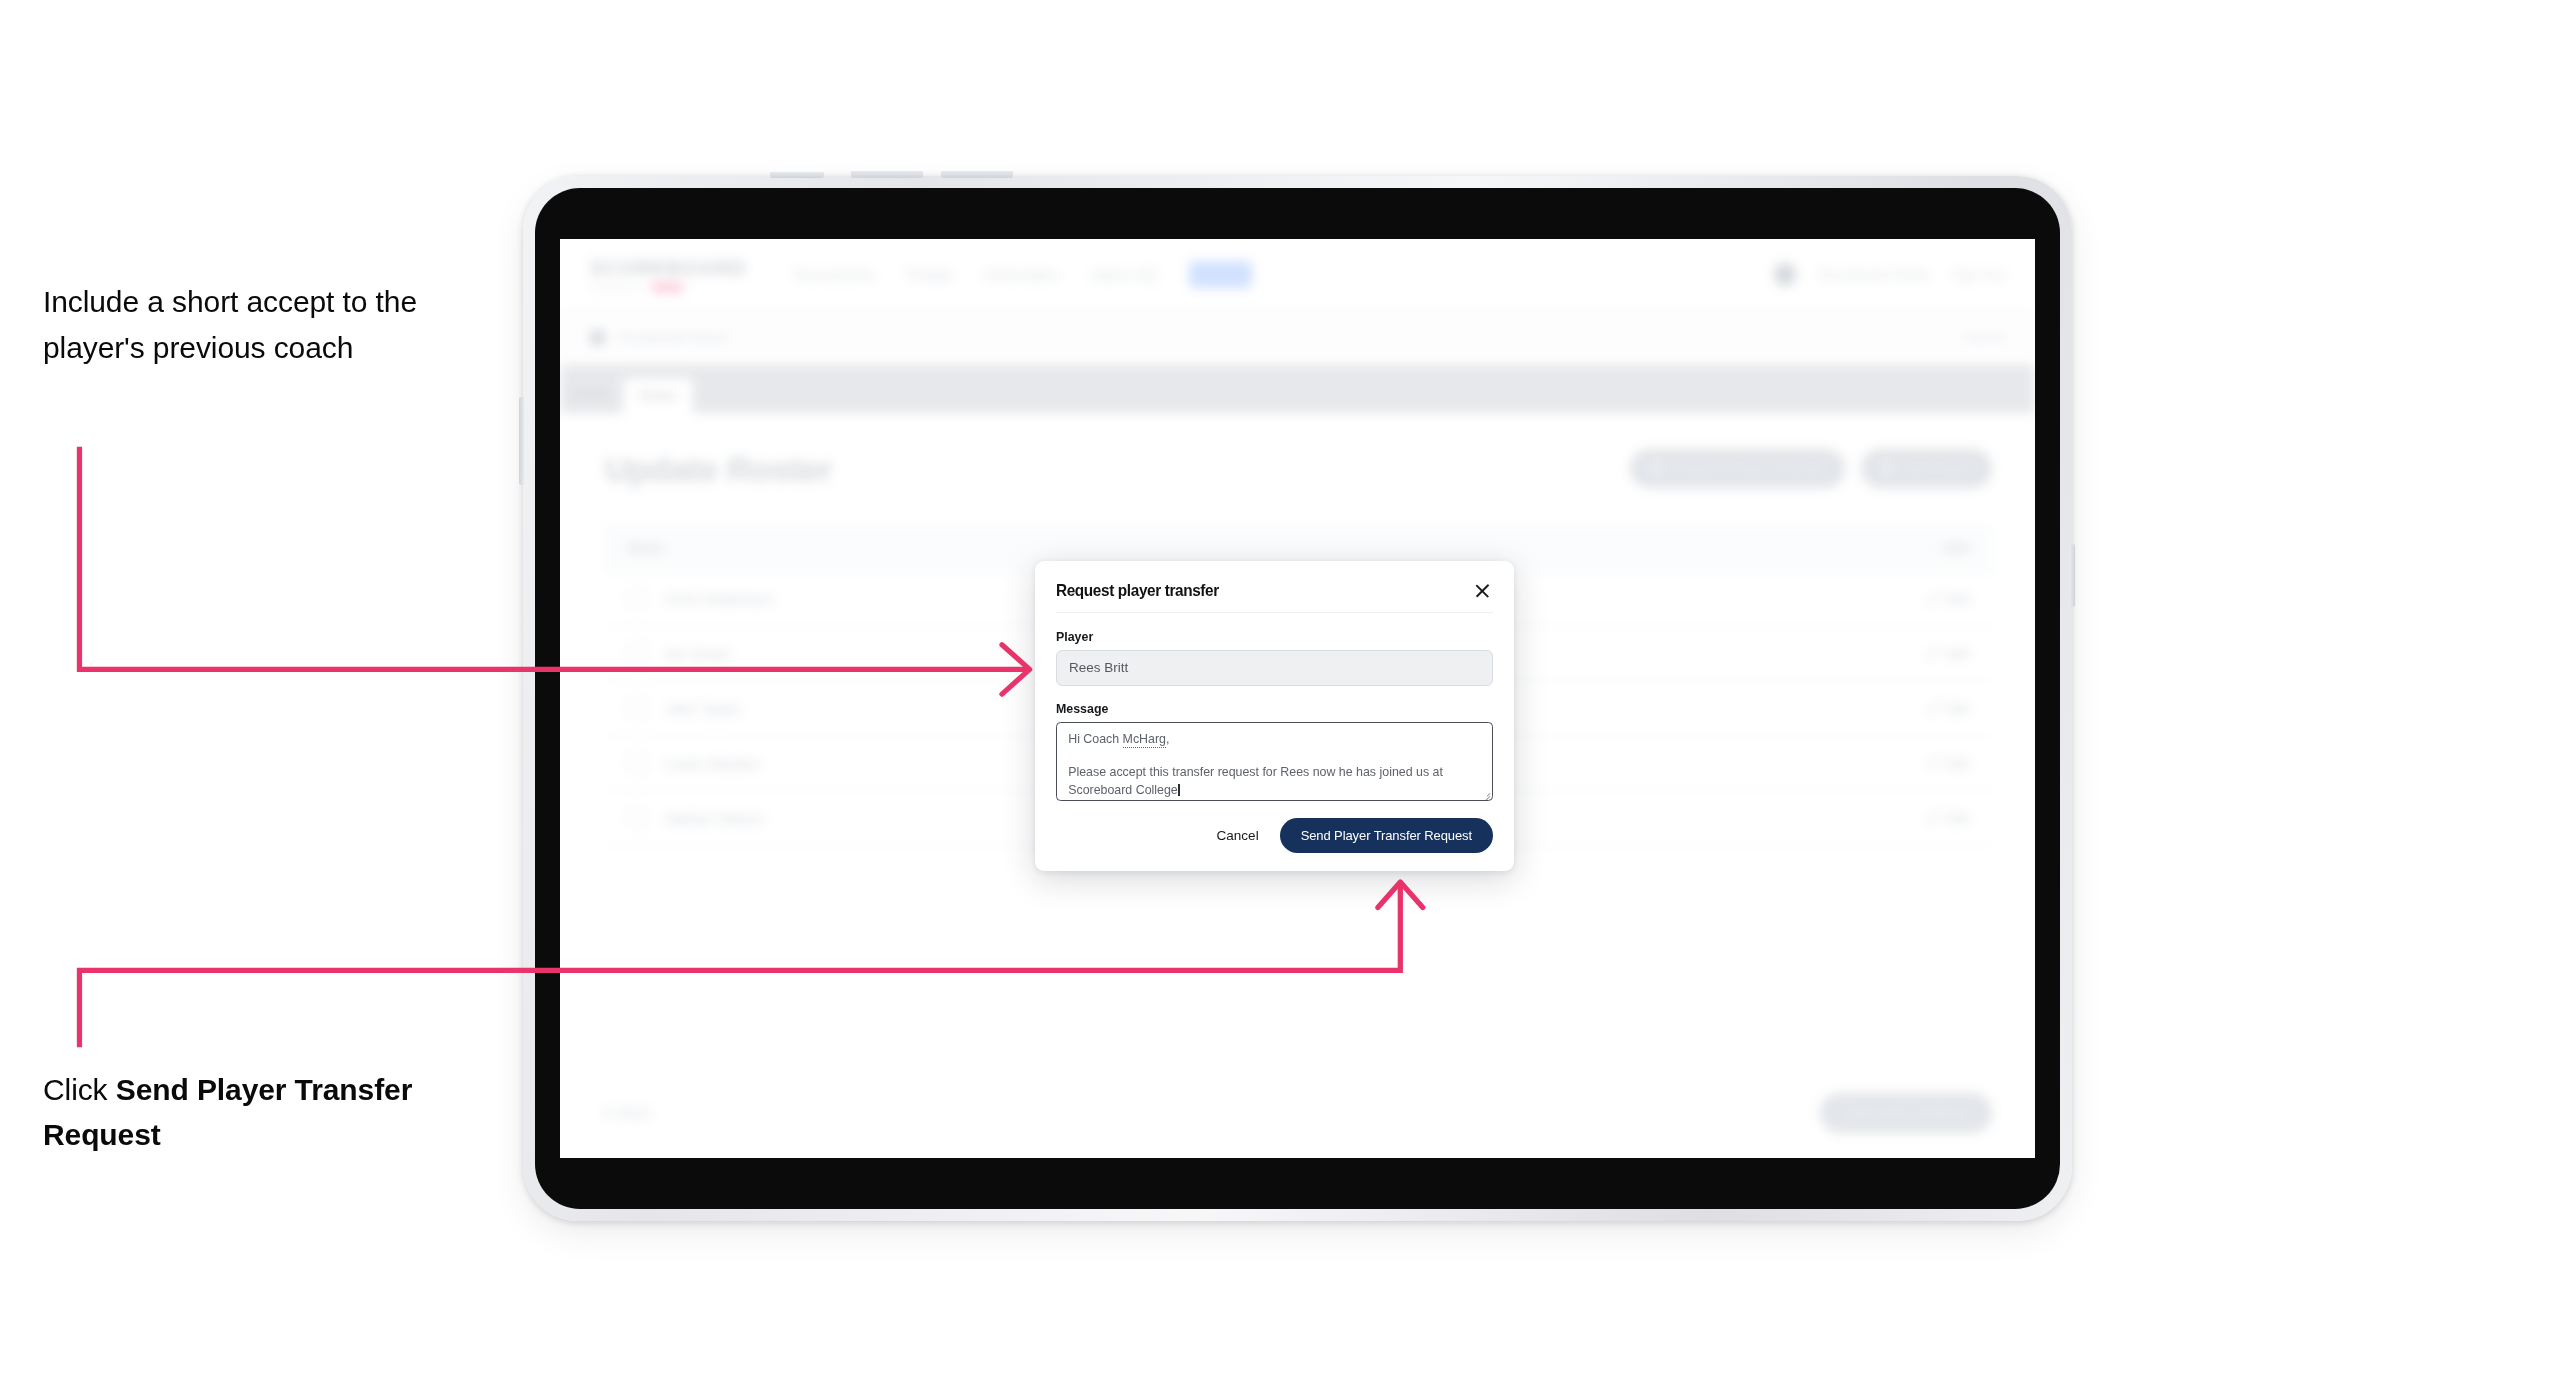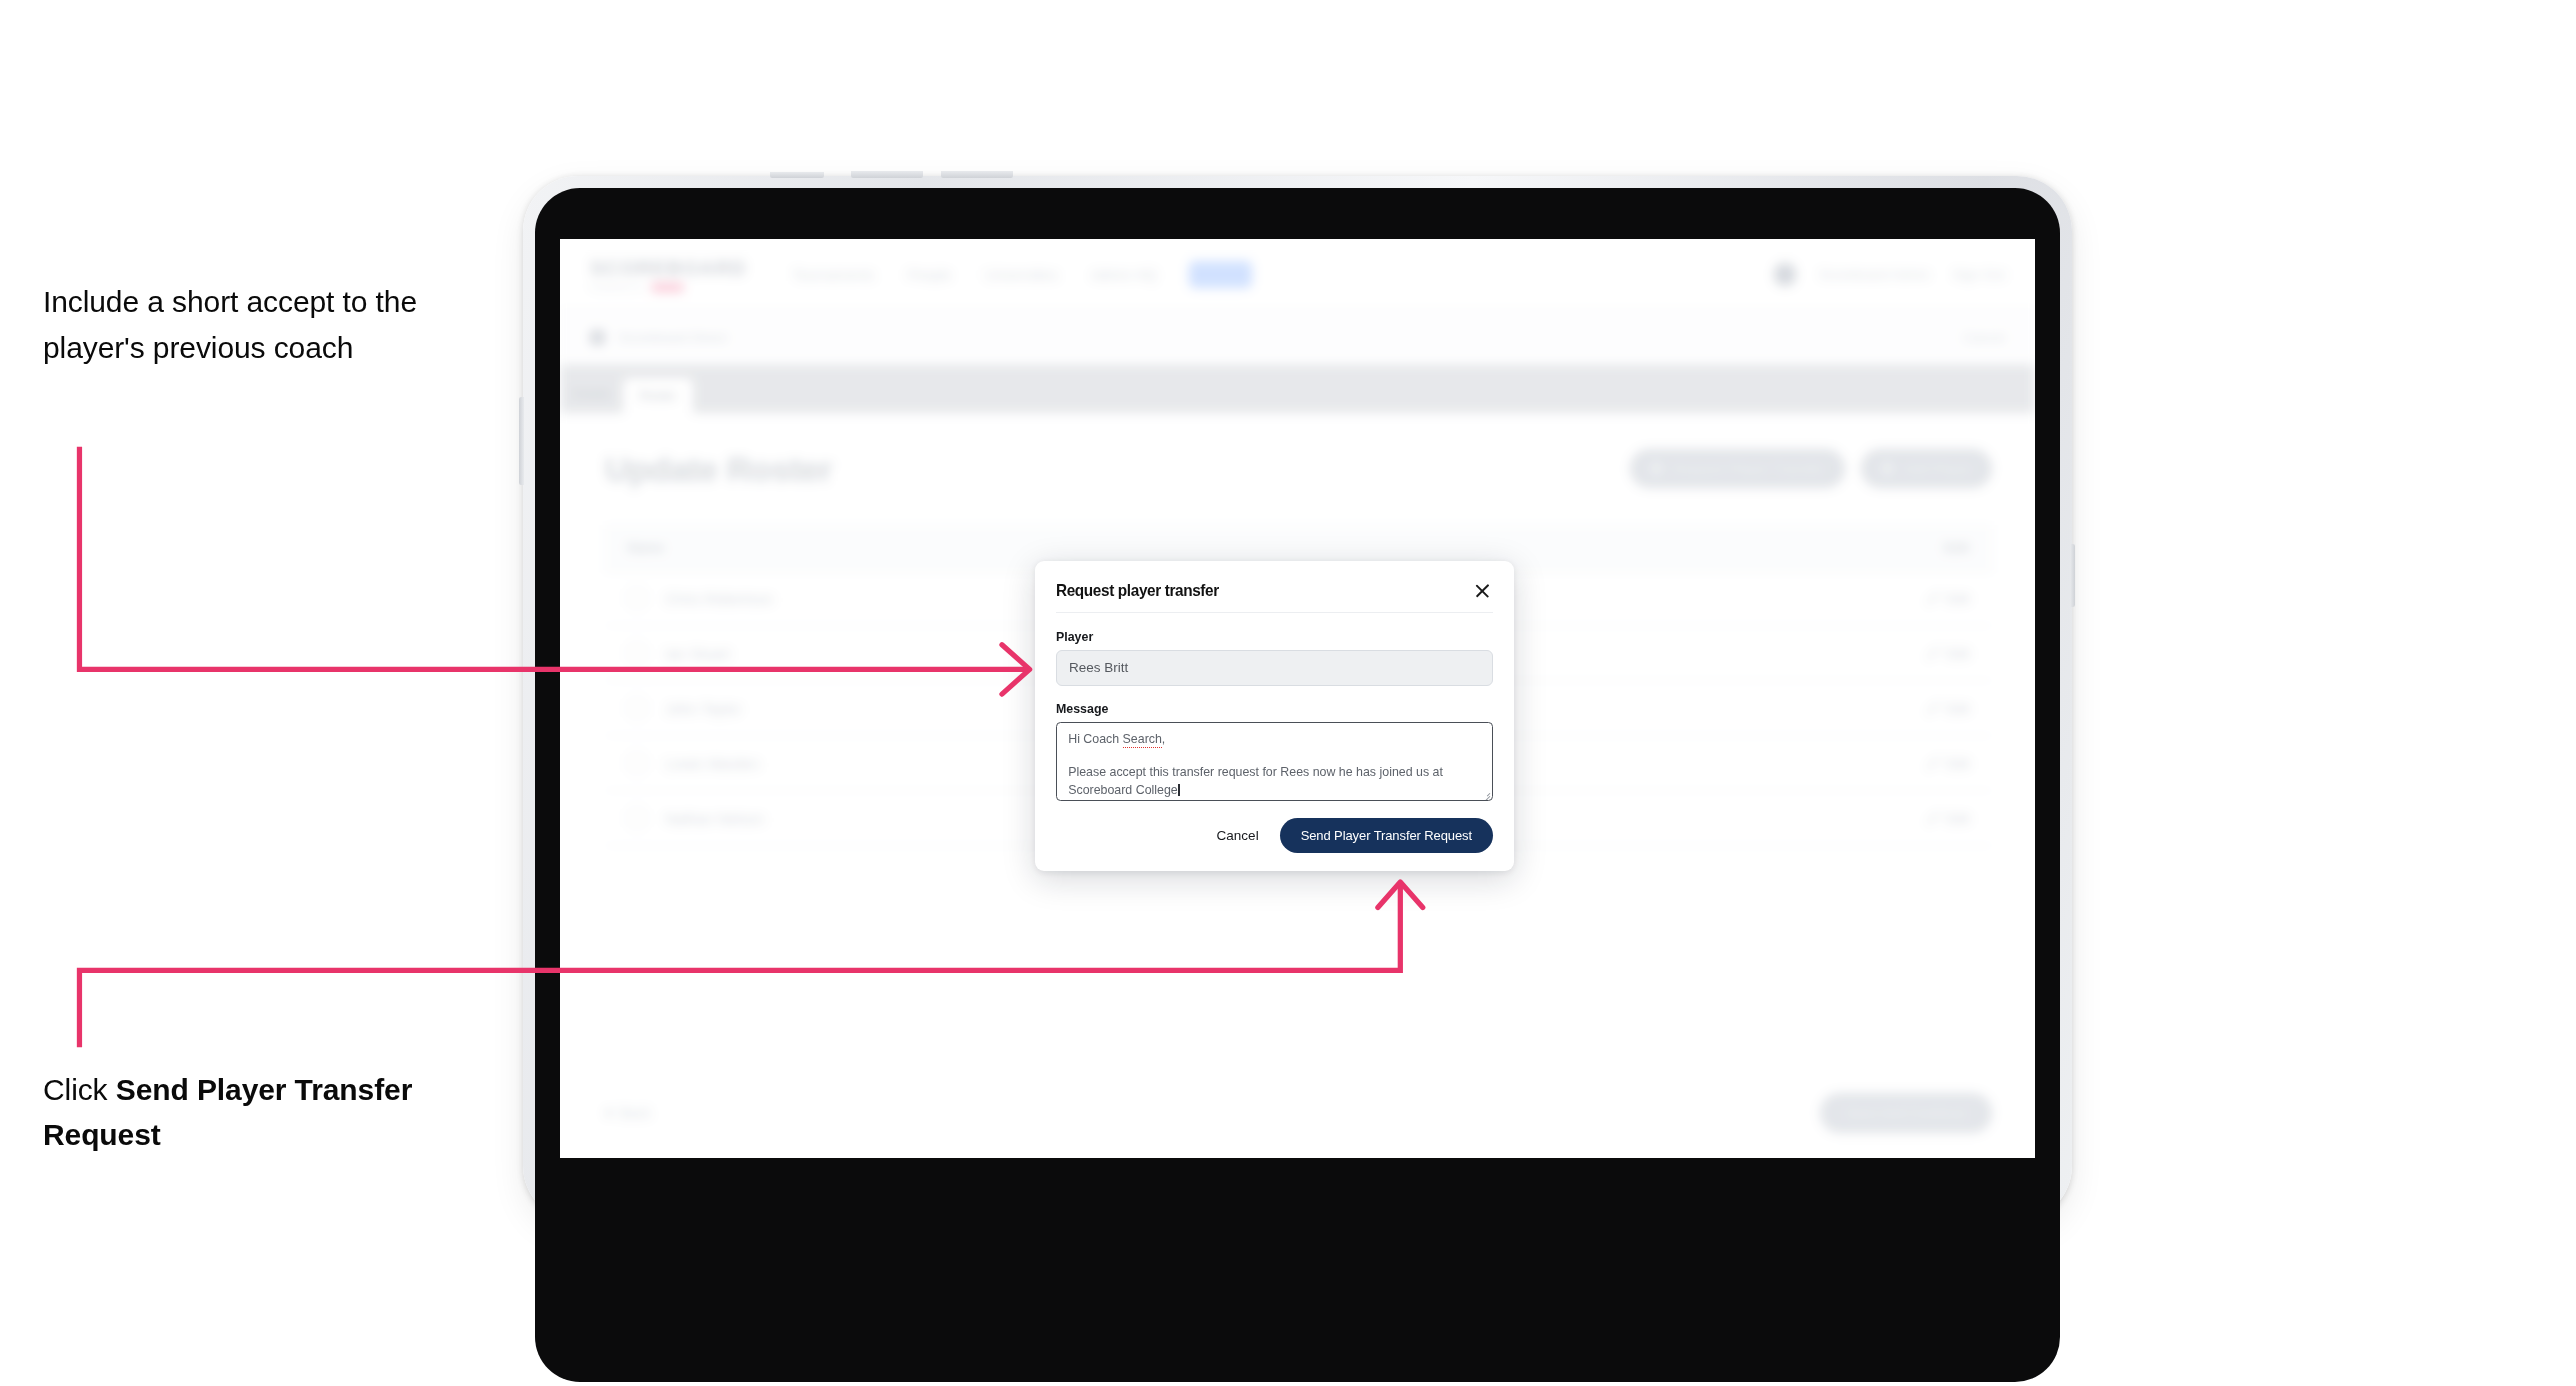--- a/index.html
+++ b/index.html
@@ -68,21 +68,21 @@
     width: 1549px;
     height: 1045px;
     border-radius: 55px;
     background: linear-gradient(105deg, #f2f3f5 0%, #e4e6ea 22%, #f6f7f9 52%, #dddfe4 80%, #eef0f2 100%);
     box-shadow: 0 1.5px 7.5px rgba(0,0,0,0.14), 0 12px 34px rgba(0,0,0,0.08);
     z-index: 10;
   }
   #tablet-bezel {
     position: absolute;
     left: 12px; top: 12px;
-    width: 1525px; height: 1194px;
+    width: 1525px; height: 1021px;
     border-radius: 45px;
     background: #0b0b0c;
   }
   #screen {
     position: absolute;
     left: 25px; top: 51px;
     width: 1475px; height: 919px;
     background: #ffffff;
     overflow: hidden;
   }
@@ -475,21 +475,21 @@
             <div id="modal-title">Request player transfer</div>
             <div id="modal-close"></div>
           </div>
 
 
           <div class="field-label">Player</div>
           <div id="player-input">Rees Britt</div>
 
           <div class="field-label">Message</div>
           <div id="message-input">
-            <div id="msg-l1"><span>Hi Coach </span><span class="sp">Search</span><span>,</span></div>
+            <div id="msg-l1"><span>Hi Coach </span><span class="sp">McHarg</span><span>,</span></div>
             <div id="msg-blank"></div>
             <div id="msg-l2"><span>Please accept this transfer request for Rees now he has joined us at Scoreboard College</span><span id="msg-caret"></span></div>
             <span id="msg-grip">
                 <i></i>
                 <i></i>
               </span>
           </div>
 
           <div id="modal-foot">
             <button id="cancel-btn">Cancel</button>

